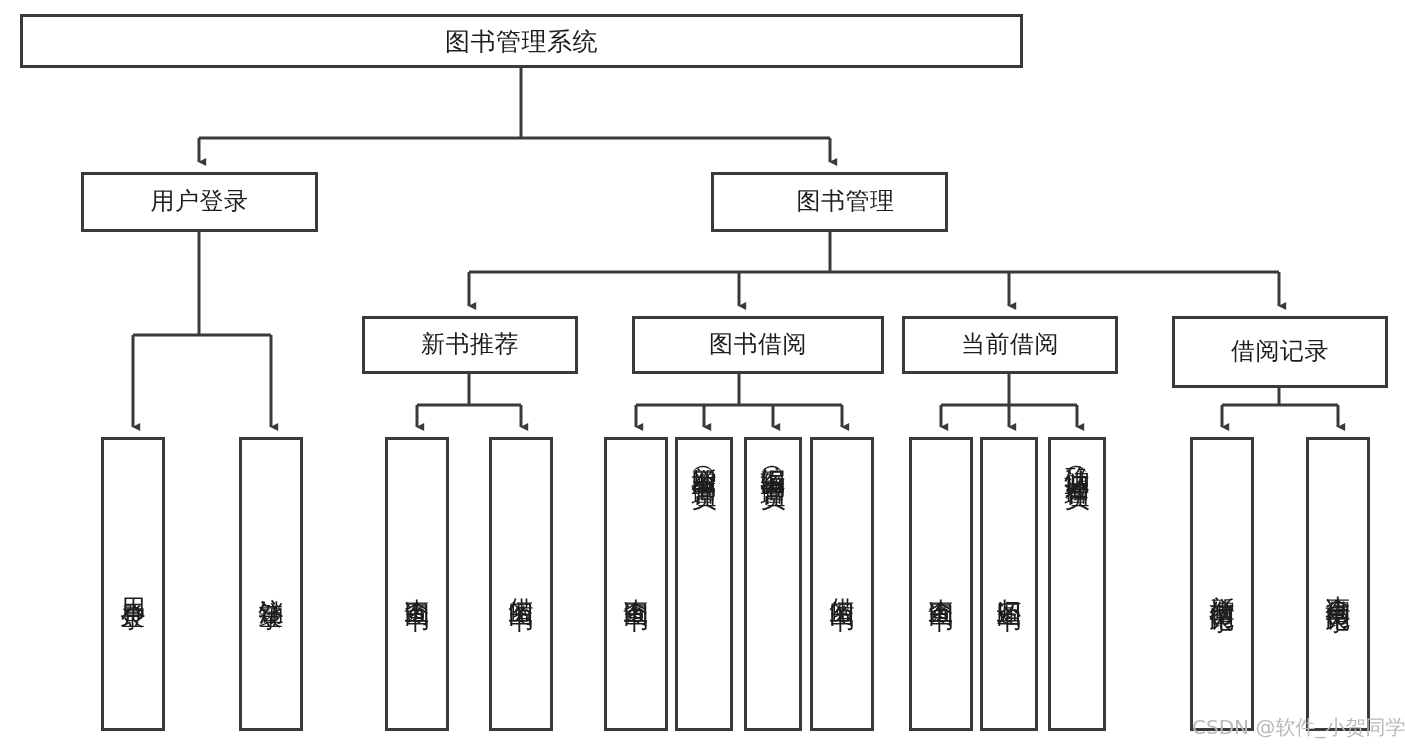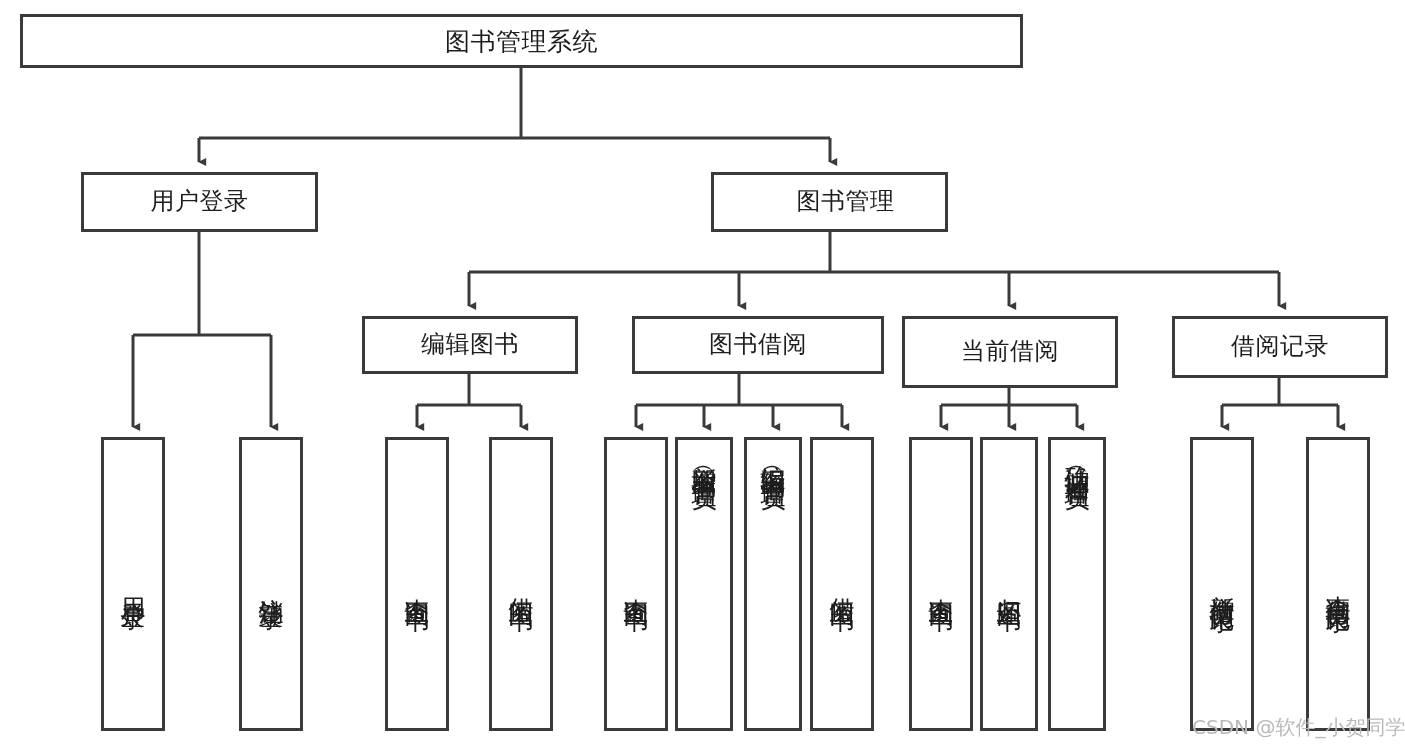--- a/index.html
+++ b/index.html
@@ -137,32 +137,32 @@
 
   <div class="node horiz" style="left:81px; top:172px; width:237px; height:60px;">
     <span class="node-label">用户登录</span>
   </div>
 
   <div class="node horiz" style="left:711px; top:172px; width:237px; height:60px;padding-left:32px;">
     <span class="node-label">图书管理</span>
   </div>
 
   <div class="node horiz" style="left:362px; top:316px; width:216px; height:58px;">
-    <span class="node-label">编辑图书</span>
+    <span class="node-label">新书推荐</span>
   </div>
 
   <div class="node horiz" style="left:632px; top:316px; width:252px; height:58px;">
     <span class="node-label">图书借阅</span>
   </div>
 
-  <div class="node horiz" style="left:902px; top:316px; width:216px; height:72px;">
+  <div class="node horiz" style="left:902px; top:316px; width:216px; height:58px;">
     <span class="node-label">当前借阅</span>
   </div>
 
-  <div class="node horiz" style="left:1172px; top:316px; width:216px; height:62px;">
+  <div class="node horiz" style="left:1172px; top:316px; width:216px; height:72px;">
     <span class="node-label">借阅记录</span>
   </div>
 
   <div class="node vert centered" style="left:101px; top:437px; width:64px; height:294px;">
     <span class="node-label">用户登录</span>
   </div>
 
   <div class="node vert centered" style="left:239px; top:437px; width:64px; height:294px;">
     <span class="node-label">注销登录</span>
   </div>

